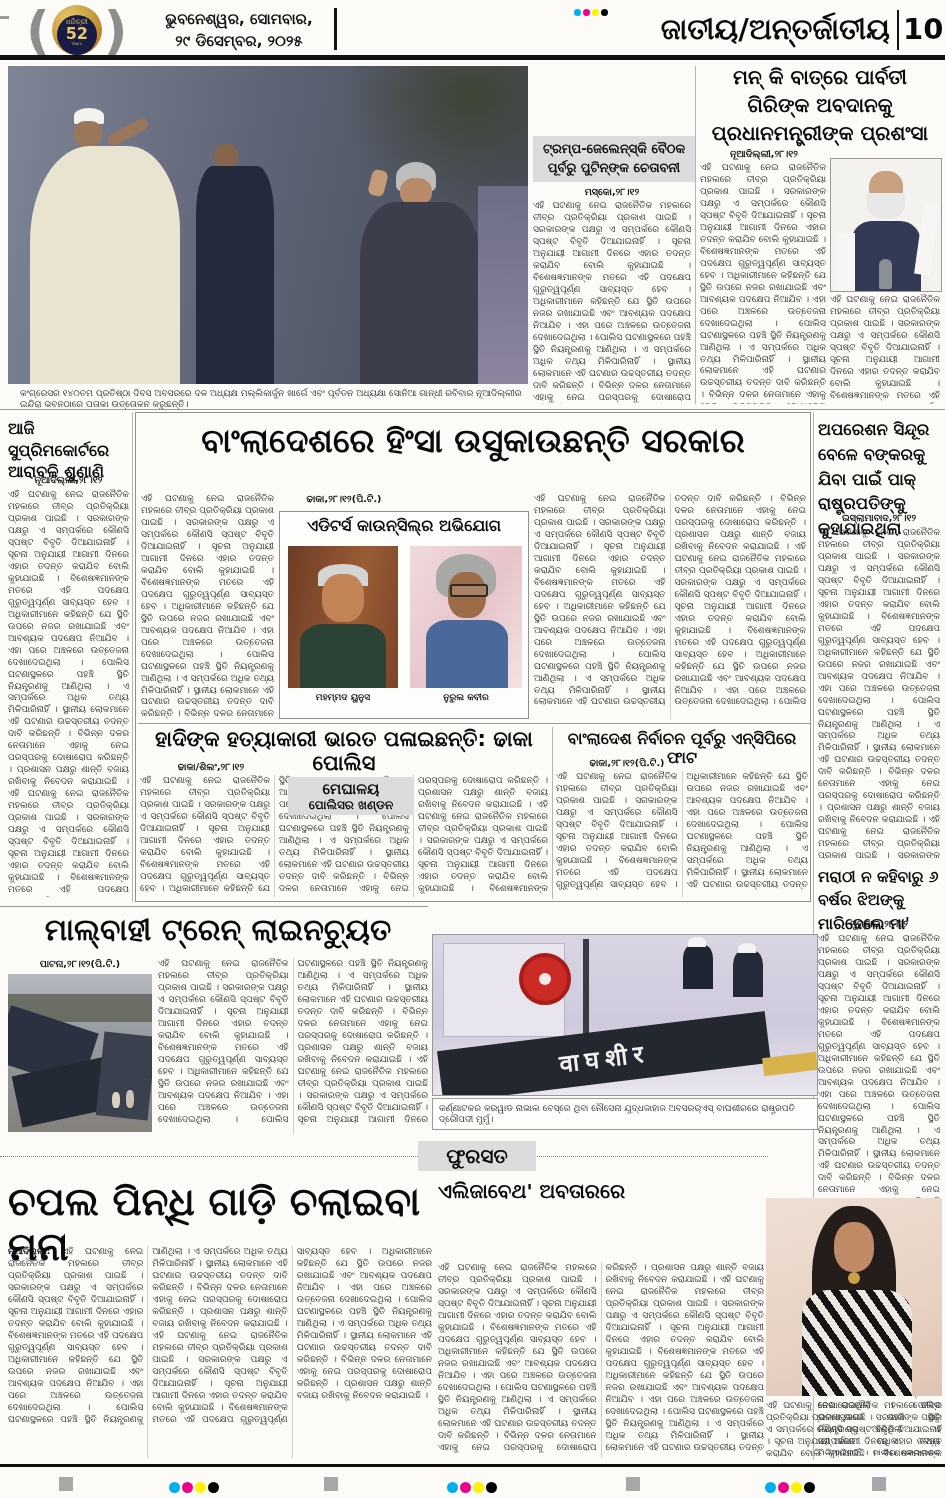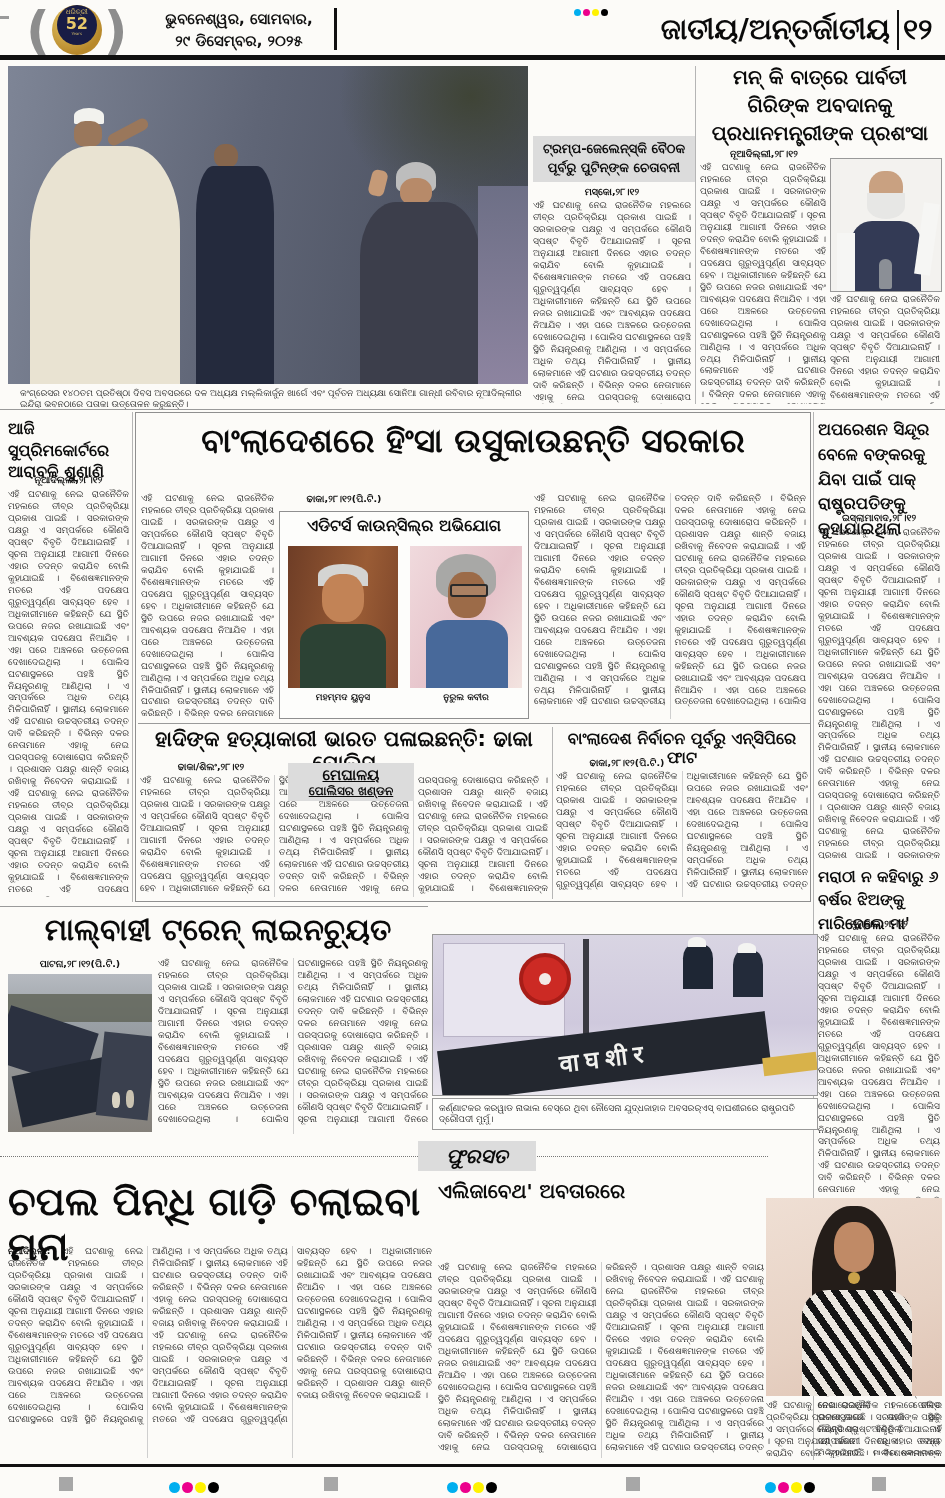--- a/index.html
+++ b/index.html
@@ -26,37 +26,37 @@
 
 <div id="page">
 
   <div class="abs" style="left:573px;top:1px;">
     <span class="smdot" style="background:#00aeef"></span><span class="smdot" style="background:#ec008c"></span><span class="smdot" style="background:#fff200"></span><span class="smdot" style="background:#000"></span>
   </div>
   <div class="abs" style="left:0;top:16px;width:9px;height:3px;background:#9a9a9a"></div>
 
   <div class="abs" style="left:26px;top:4px;width:122px;height:52px;display:flex;align-items:center;">
     <span style="font-size:52px;color:#8d8d8d;line-height:50px;font-weight:bold;">(</span>
-    <div style="width:50px;height:50px;border-radius:50%;background:radial-gradient(circle at 35% 30%,#e8c96a,#b8892b 70%);display:flex;align-items:flex-start;justify-content:center;margin:0 2px;">
+    <div style="width:50px;height:50px;border-radius:50%;background:radial-gradient(circle at 35% 30%,#e8c96a,#b8892b 70%);display:flex;align-items:flex-end;justify-content:center;margin:0 2px;">
       <div style="width:40px;height:40px;border-radius:50%;background:#181c45;color:#e8c96a;text-align:center;line-height:1;padding-top:4px;box-sizing:border-box;">
         <div style="font-size:7px;">ଧରିତ୍ରୀ</div>
         <div style="font-size:16px;font-weight:bold;">52</div>
         <div style="font-size:4px;color:#c8b269;">Years</div>
       </div>
     </div>
     <span style="font-size:52px;color:#8d8d8d;line-height:50px;font-weight:bold;">)</span>
   </div>
   <div class="abs" style="left:148px;top:9px;width:182px;text-align:center;font-weight:bold;font-size:15px;line-height:1.45;">
     <div>ଭୁବନେଶ୍ୱର, ସୋମବାର,</div>
     <div>୨୯ ଡିସେମ୍ବର, ୨୦୨୫</div>
   </div>
   <div class="abs rule" style="left:334px;top:8px;width:3px;height:42px;"></div>
   <div class="abs hl" style="left:560px;top:12px;width:330px;font-size:29px;text-align:right;">ଜାତୀୟ/ଅନ୍ତର୍ଜାତୀୟ</div>
   <div class="abs rule" style="left:897px;top:10px;width:2px;height:40px;"></div>
-  <div class="abs hl" style="left:903px;top:12px;font-size:29px;">୧୨</div>
+  <div class="abs hl" style="left:903px;top:12px;font-size:29px;">10</div>
   <div class="abs rule" style="left:0;top:55px;width:945px;height:5px;"></div>
 
   <div class="abs photo" style="left:8px;top:66px;width:520px;height:318px;background:linear-gradient(100deg,#7e8596 0%,#5f6576 45%,#454a59 100%);">
     <div class="abs" style="left:330px;top:0;width:190px;height:150px;background:radial-gradient(ellipse at 70% 20%,#3f4436 0%,rgba(63,68,54,0) 70%);"></div>
     <div class="abs" style="left:66px;top:42px;width:30px;height:16px;background:#f2f2ee;border-radius:50% 50% 10% 10%;"></div>
     <div class="abs" style="left:66px;top:55px;width:28px;height:26px;background:#9a775b;border-radius:40%;"></div>
     <div class="abs" style="left:22px;top:80px;width:150px;height:238px;background:#e9e3d2;border-radius:40% 35% 0 0;"></div>
     <div class="abs" style="left:98px;top:60px;width:44px;height:12px;background:#9a775b;border-radius:6px;transform:rotate(-28deg);"></div>
     <div class="abs" style="left:206px;top:78px;width:24px;height:24px;background:#86664d;border-radius:45%;"></div>
     <div class="abs" style="left:188px;top:100px;width:78px;height:218px;background:#242a3d;border-radius:22% 22% 0 0;"></div>
@@ -115,21 +115,21 @@
         <div class="abs" style="left:16px;top:74px;width:82px;height:68px;background:#48699a;border-radius:26% 26% 0 0;"></div>
       </div>
       <div class="cap abs" style="left:130px;top:180px;width:112px;text-align:center;font-weight:bold;">ନୁରୁଲ କବୀର</div>
     </div>
     <div class="abs bodytxt cols2" style="left:398px;top:80px;width:272px;height:226px;">ଏହି ଘଟଣାକୁ ନେଇ ରାଜନୈତିକ ମହଲରେ ତୀବ୍ର ପ୍ରତିକ୍ରିୟା ପ୍ରକାଶ ପାଇଛି । ସରକାରଙ୍କ ପକ୍ଷରୁ ଏ ସମ୍ପର୍କରେ କୌଣସି ସ୍ପଷ୍ଟ ବିବୃତି ଦିଆଯାଇନାହିଁ । ସୂଚନା ଅନୁଯାୟୀ ଆଗାମୀ ଦିନରେ ଏହାର ତଦନ୍ତ କରାଯିବ ବୋଲି କୁହାଯାଇଛି । ବିଶେଷଜ୍ଞମାନଙ୍କ ମତରେ ଏହି ପଦକ୍ଷେପ ଗୁରୁତ୍ୱପୂର୍ଣ୍ଣ ସାବ୍ୟସ୍ତ ହେବ । ଅଧିକାରୀମାନେ କହିଛନ୍ତି ଯେ ସ୍ଥିତି ଉପରେ ନଜର ରଖାଯାଇଛି ଏବଂ ଆବଶ୍ୟକ ପଦକ୍ଷେପ ନିଆଯିବ । ଏହା ପରେ ଅଞ୍ଚଳରେ ଉତ୍ତେଜନା ଦେଖାଦେଇଥିଲା । ପୋଲିସ ଘଟଣାସ୍ଥଳରେ ପହଞ୍ଚି ସ୍ଥିତି ନିୟନ୍ତ୍ରଣକୁ ଆଣିଥିଲା । ଏ ସମ୍ପର୍କରେ ଅଧିକ ତଥ୍ୟ ମିଳିପାରିନାହିଁ । ସ୍ଥାନୀୟ ଲୋକମାନେ ଏହି ଘଟଣାର ଉଚ୍ଚସ୍ତରୀୟ ତଦନ୍ତ ଦାବି କରିଛନ୍ତି । ବିଭିନ୍ନ ଦଳର ନେତାମାନେ ଏହାକୁ ନେଇ ପରସ୍ପରକୁ ଦୋଷାରୋପ କରିଛନ୍ତି । ପ୍ରଶାସନ ପକ୍ଷରୁ ଶାନ୍ତି ବଜାୟ ରଖିବାକୁ ନିବେଦନ କରାଯାଇଛି । ଏହି ଘଟଣାକୁ ନେଇ ରାଜନୈତିକ ମହଲରେ ତୀବ୍ର ପ୍ରତିକ୍ରିୟା ପ୍ରକାଶ ପାଇଛି । ସରକାରଙ୍କ ପକ୍ଷରୁ ଏ ସମ୍ପର୍କରେ କୌଣସି ସ୍ପଷ୍ଟ ବିବୃତି ଦିଆଯାଇନାହିଁ । ସୂଚନା ଅନୁଯାୟୀ ଆଗାମୀ ଦିନରେ ଏହାର ତଦନ୍ତ କରାଯିବ ବୋଲି କୁହାଯାଇଛି । ବିଶେଷଜ୍ଞମାନଙ୍କ ମତରେ ଏହି ପଦକ୍ଷେପ ଗୁରୁତ୍ୱପୂର୍ଣ୍ଣ ସାବ୍ୟସ୍ତ ହେବ । ଅଧିକାରୀମାନେ କହିଛନ୍ତି ଯେ ସ୍ଥିତି ଉପରେ ନଜର ରଖାଯାଇଛି ଏବଂ ଆବଶ୍ୟକ ପଦକ୍ଷେପ ନିଆଯିବ । ଏହା ପରେ ଅଞ୍ଚଳରେ ଉତ୍ତେଜନା ଦେଖାଦେଇଥିଲା । ପୋଲିସ ଘଟଣାସ୍ଥଳରେ ପହଞ୍ଚି ସ୍ଥିତି ନିୟନ୍ତ୍ରଣକୁ ଆଣିଥିଲା । ଏ ସମ୍ପର୍କରେ ଅଧିକ ତଥ୍ୟ ମିଳିପାରିନାହିଁ । ସ୍ଥାନୀୟ ଲୋକମାନେ ଏହି ଘଟଣାର ଉଚ୍ଚସ୍ତରୀୟ ତଦନ୍ତ ଦାବି କରିଛନ୍ତି । ବିଭିନ୍ନ ଦଳର ନେତାମାନେ ଏହାକୁ ନେଇ ପରସ୍ପରକୁ ଦୋଷାରୋପ କରିଛନ୍ତି । ପ୍ରଶାସନ ପକ୍ଷରୁ ଶାନ୍ତି ବଜାୟ ରଖିବାକୁ ନିବେଦନ କରାଯାଇଛି ।</div>
     <div class="abs thinrule" style="left:2px;top:310px;width:672px;height:1px;"></div>
 
     <div class="abs hl" style="left:4px;top:314px;width:408px;font-size:21px;text-align:center;">ହାଦିଙ୍କ ହତ୍ୟାକାରୀ ଭାରତ ପଳାଇଛନ୍ତି: ଢାକା ପୋଲିସ</div>
     <div class="abs dl" style="left:10px;top:348px;width:130px;">ଢାକା/ଶିଲଂ,୨୮।୧୨</div>
     <div class="abs bodytxt cols3" style="left:4px;top:362px;width:408px;height:122px;">ଏହି ଘଟଣାକୁ ନେଇ ରାଜନୈତିକ ମହଲରେ ତୀବ୍ର ପ୍ରତିକ୍ରିୟା ପ୍ରକାଶ ପାଇଛି । ସରକାରଙ୍କ ପକ୍ଷରୁ ଏ ସମ୍ପର୍କରେ କୌଣସି ସ୍ପଷ୍ଟ ବିବୃତି ଦିଆଯାଇନାହିଁ । ସୂଚନା ଅନୁଯାୟୀ ଆଗାମୀ ଦିନରେ ଏହାର ତଦନ୍ତ କରାଯିବ ବୋଲି କୁହାଯାଇଛି । ବିଶେଷଜ୍ଞମାନଙ୍କ ମତରେ ଏହି ପଦକ୍ଷେପ ଗୁରୁତ୍ୱପୂର୍ଣ୍ଣ ସାବ୍ୟସ୍ତ ହେବ । ଅଧିକାରୀମାନେ କହିଛନ୍ତି ଯେ ସ୍ଥିତି ଉପରେ ନଜର ରଖାଯାଇଛି ଏବଂ ଆବଶ୍ୟକ ପଦକ୍ଷେପ ନିଆଯିବ । ଏହା ପରେ ଅଞ୍ଚଳରେ ଉତ୍ତେଜନା ଦେଖାଦେଇଥିଲା । ପୋଲିସ ଘଟଣାସ୍ଥଳରେ ପହଞ୍ଚି ସ୍ଥିତି ନିୟନ୍ତ୍ରଣକୁ ଆଣିଥିଲା । ଏ ସମ୍ପର୍କରେ ଅଧିକ ତଥ୍ୟ ମିଳିପାରିନାହିଁ । ସ୍ଥାନୀୟ ଲୋକମାନେ ଏହି ଘଟଣାର ଉଚ୍ଚସ୍ତରୀୟ ତଦନ୍ତ ଦାବି କରିଛନ୍ତି । ବିଭିନ୍ନ ଦଳର ନେତାମାନେ ଏହାକୁ ନେଇ ପରସ୍ପରକୁ ଦୋଷାରୋପ କରିଛନ୍ତି । ପ୍ରଶାସନ ପକ୍ଷରୁ ଶାନ୍ତି ବଜାୟ ରଖିବାକୁ ନିବେଦନ କରାଯାଇଛି । ଏହି ଘଟଣାକୁ ନେଇ ରାଜନୈତିକ ମହଲରେ ତୀବ୍ର ପ୍ରତିକ୍ରିୟା ପ୍ରକାଶ ପାଇଛି । ସରକାରଙ୍କ ପକ୍ଷରୁ ଏ ସମ୍ପର୍କରେ କୌଣସି ସ୍ପଷ୍ଟ ବିବୃତି ଦିଆଯାଇନାହିଁ । ସୂଚନା ଅନୁଯାୟୀ ଆଗାମୀ ଦିନରେ ଏହାର ତଦନ୍ତ କରାଯିବ ବୋଲି କୁହାଯାଇଛି । ବିଶେଷଜ୍ଞମାନଙ୍କ ମତରେ ଏହି ପଦକ୍ଷେପ ଗୁରୁତ୍ୱପୂର୍ଣ୍ଣ ସାବ୍ୟସ୍ତ ହେବ । ଅଧିକାରୀମାନେ କହିଛନ୍ତି ଯେ ସ୍ଥିତି ଉପରେ ନଜର ରଖାଯାଇଛି ଏବଂ ଆବଶ୍ୟକ ପଦକ୍ଷେପ ନିଆଯିବ । ଏହା ପରେ ଅଞ୍ଚଳରେ ଉତ୍ତେଜନା ଦେଖାଦେଇଥିଲା । ପୋଲିସ ଘଟଣାସ୍ଥଳରେ ପହଞ୍ଚି ସ୍ଥିତି ନିୟନ୍ତ୍ରଣକୁ ଆଣିଥିଲା । ଏ ସମ୍ପର୍କରେ ଅଧିକ ତଥ୍ୟ ମିଳିପାରିନାହିଁ । ସ୍ଥାନୀୟ ଲୋକମାନେ ଏହି ଘଟଣାର ଉଚ୍ଚସ୍ତରୀୟ ତଦନ୍ତ ଦାବି କରିଛନ୍ତି । ବିଭିନ୍ନ ଦଳର ନେତାମାନେ ଏହାକୁ ନେଇ ପରସ୍ପରକୁ ଦୋଷାରୋପ କରିଛନ୍ତି । ପ୍ରଶାସନ ପକ୍ଷରୁ ଶାନ୍ତି ବଜାୟ ରଖିବାକୁ ନିବେଦନ କରାଯାଇଛି ।</div>
-    <div class="abs kbox" style="left:152px;top:350px;width:122px;padding:3px 2px;text-decoration:underline;">
+    <div class="abs kbox" style="left:152px;top:364px;width:122px;padding:3px 2px;">
       <div style="font-size:15px;">ମେଘାଳୟ</div>
       <div style="font-size:12px;">ପୋଲିସର ଖଣ୍ଡନ</div>
     </div>
     <div class="abs vline" style="left:416px;top:314px;width:1px;height:172px;"></div>
 
     <div class="abs hl" style="left:420px;top:316px;width:252px;font-size:16px;text-align:center;">ବାଂଲାଦେଶ ନିର୍ବାଚନ ପୂର୍ବରୁ ଏନ୍‌ସିପିରେ ଫାଟ</div>
     <div class="abs dl" style="left:436px;top:344px;width:110px;">ଢାକା,୨୮।୧୨(ପି.ଟି.)</div>
     <div class="abs bodytxt cols2" style="left:420px;top:358px;width:252px;height:126px;">ଏହି ଘଟଣାକୁ ନେଇ ରାଜନୈତିକ ମହଲରେ ତୀବ୍ର ପ୍ରତିକ୍ରିୟା ପ୍ରକାଶ ପାଇଛି । ସରକାରଙ୍କ ପକ୍ଷରୁ ଏ ସମ୍ପର୍କରେ କୌଣସି ସ୍ପଷ୍ଟ ବିବୃତି ଦିଆଯାଇନାହିଁ । ସୂଚନା ଅନୁଯାୟୀ ଆଗାମୀ ଦିନରେ ଏହାର ତଦନ୍ତ କରାଯିବ ବୋଲି କୁହାଯାଇଛି । ବିଶେଷଜ୍ଞମାନଙ୍କ ମତରେ ଏହି ପଦକ୍ଷେପ ଗୁରୁତ୍ୱପୂର୍ଣ୍ଣ ସାବ୍ୟସ୍ତ ହେବ । ଅଧିକାରୀମାନେ କହିଛନ୍ତି ଯେ ସ୍ଥିତି ଉପରେ ନଜର ରଖାଯାଇଛି ଏବଂ ଆବଶ୍ୟକ ପଦକ୍ଷେପ ନିଆଯିବ । ଏହା ପରେ ଅଞ୍ଚଳରେ ଉତ୍ତେଜନା ଦେଖାଦେଇଥିଲା । ପୋଲିସ ଘଟଣାସ୍ଥଳରେ ପହଞ୍ଚି ସ୍ଥିତି ନିୟନ୍ତ୍ରଣକୁ ଆଣିଥିଲା । ଏ ସମ୍ପର୍କରେ ଅଧିକ ତଥ୍ୟ ମିଳିପାରିନାହିଁ । ସ୍ଥାନୀୟ ଲୋକମାନେ ଏହି ଘଟଣାର ଉଚ୍ଚସ୍ତରୀୟ ତଦନ୍ତ ଦାବି କରିଛନ୍ତି । ବିଭିନ୍ନ ଦଳର ନେତାମାନେ ଏହାକୁ ନେଇ ପରସ୍ପରକୁ ଦୋଷାରୋପ କରିଛନ୍ତି । ପ୍ରଶାସନ ପକ୍ଷରୁ ଶାନ୍ତି ବଜାୟ ରଖିବାକୁ ନିବେଦନ କରାଯାଇଛି । ଏହି ଘଟଣାକୁ ନେଇ ରାଜନୈତିକ ମହଲରେ ତୀବ୍ର ପ୍ରତିକ୍ରିୟା ପ୍ରକାଶ ପାଇଛି । ସରକାରଙ୍କ ପକ୍ଷରୁ ଏ ସମ୍ପର୍କରେ କୌଣସି ସ୍ପଷ୍ଟ ବିବୃତି ଦିଆଯାଇନାହିଁ । ସୂଚନା ଅନୁଯାୟୀ ଆଗାମୀ ଦିନରେ ଏହାର ତଦନ୍ତ କରାଯିବ ବୋଲି କୁହାଯାଇଛି । ବିଶେଷଜ୍ଞମାନଙ୍କ ମତରେ ଏହି ପଦକ୍ଷେପ ଗୁରୁତ୍ୱପୂର୍ଣ୍ଣ ସାବ୍ୟସ୍ତ ହେବ । ଅଧିକାରୀମାନେ କହିଛନ୍ତି ଯେ ସ୍ଥିତି ଉପରେ ନଜର ରଖାଯାଇଛି ଏବଂ ଆବଶ୍ୟକ ପଦକ୍ଷେପ ନିଆଯିବ । ଏହା ପରେ ଅଞ୍ଚଳରେ ଉତ୍ତେଜନା ଦେଖାଦେଇଥିଲା । ପୋଲିସ ଘଟଣାସ୍ଥଳରେ ପହଞ୍ଚି ସ୍ଥିତି ନିୟନ୍ତ୍ରଣକୁ ଆଣିଥିଲା । ଏ ସମ୍ପର୍କରେ ଅଧିକ ତଥ୍ୟ ମିଳିପାରିନାହିଁ । ସ୍ଥାନୀୟ ଲୋକମାନେ ଏହି ଘଟଣାର ଉଚ୍ଚସ୍ତରୀୟ ତଦନ୍ତ ଦାବି କରିଛନ୍ତି । ବିଭିନ୍ନ ଦଳର ନେତାମାନେ ଏହାକୁ ନେଇ ପରସ୍ପରକୁ ଦୋଷାରୋପ କରିଛନ୍ତି । ପ୍ରଶାସନ ପକ୍ଷରୁ ଶାନ୍ତି ବଜାୟ ରଖିବାକୁ ନିବେଦନ କରାଯାଇଛି ।</div>
   </div>
 
@@ -163,21 +163,21 @@
     <div class="abs" style="left:250px;top:10px;width:30px;height:44px;background:#1e2634;border-radius:30% 30% 0 0;"></div>
     <div class="abs" style="left:255px;top:2px;width:18px;height:10px;background:#f4f4f2;border-radius:50% 50% 0 0;"></div>
     <div class="abs" style="left:300px;top:16px;width:30px;height:46px;background:#232b3a;border-radius:30% 30% 0 0;"></div>
     <div class="abs" style="left:305px;top:8px;width:18px;height:10px;background:#f4f4f2;border-radius:50% 50% 0 0;"></div>
     <div class="abs" style="left:6px;top:96px;width:330px;height:52px;background:#23272f;transform:rotate(-7deg);display:flex;align-items:center;justify-content:center;color:#f2f2ef;font-weight:bold;font-size:24px;letter-spacing:6px;">वाघशीर</div>
     <div class="abs" style="left:330px;top:120px;width:54px;height:18px;background:#d8b24a;transform:rotate(-7deg);"></div>
   </div>
   <div class="abs cap" style="left:432px;top:1098px;width:386px;height:32px;border:1px solid #999;box-sizing:border-box;padding:4px 6px;background:#fdfdfb;">କର୍ଣ୍ଣାଟକର କରୱାଡ ନାଭାଲ ବେସ୍‌ରେ ଥିବା ନୌସେନା ଯୁଦ୍ଧଜାହାଜ ଅବସରର୍‌ଏସ୍ ବାଘଶୀରରେ ରାଷ୍ଟ୍ରପତି ଦ୍ରୌପଦୀ ମୁର୍ମୁ।</div>
 
   <div class="abs" style="left:0;top:1156px;width:768px;height:0;border-top:1px dotted #777;"></div>
-  <div class="abs kbox" style="left:418px;top:1141px;width:118px;font-size:20px;padding:3px 0;font-style:italic;">ଫୁରସତ</div>
+  <div class="abs kbox" style="left:418px;top:1141px;width:118px;font-size:20px;padding:3px 0;">ଫୁରସତ</div>
 
   <div class="abs hl" style="left:8px;top:1180px;width:424px;font-size:39px;line-height:1.15;">ଚପଲ ପିନ୍ଧି ଗାଡ଼ି ଚଲାଇବା ମନା</div>
   <div class="abs bodytxt cols3" style="left:8px;top:1246px;width:424px;height:212px;">
     <span class="hl">ନୂଆଦିଲ୍ଲୀ: </span><span>ଏହି ଘଟଣାକୁ ନେଇ ରାଜନୈତିକ ମହଲରେ ତୀବ୍ର ପ୍ରତିକ୍ରିୟା ପ୍ରକାଶ ପାଇଛି । ସରକାରଙ୍କ ପକ୍ଷରୁ ଏ ସମ୍ପର୍କରେ କୌଣସି ସ୍ପଷ୍ଟ ବିବୃତି ଦିଆଯାଇନାହିଁ । ସୂଚନା ଅନୁଯାୟୀ ଆଗାମୀ ଦିନରେ ଏହାର ତଦନ୍ତ କରାଯିବ ବୋଲି କୁହାଯାଇଛି । ବିଶେଷଜ୍ଞମାନଙ୍କ ମତରେ ଏହି ପଦକ୍ଷେପ ଗୁରୁତ୍ୱପୂର୍ଣ୍ଣ ସାବ୍ୟସ୍ତ ହେବ । ଅଧିକାରୀମାନେ କହିଛନ୍ତି ଯେ ସ୍ଥିତି ଉପରେ ନଜର ରଖାଯାଇଛି ଏବଂ ଆବଶ୍ୟକ ପଦକ୍ଷେପ ନିଆଯିବ । ଏହା ପରେ ଅଞ୍ଚଳରେ ଉତ୍ତେଜନା ଦେଖାଦେଇଥିଲା । ପୋଲିସ ଘଟଣାସ୍ଥଳରେ ପହଞ୍ଚି ସ୍ଥିତି ନିୟନ୍ତ୍ରଣକୁ ଆଣିଥିଲା । ଏ ସମ୍ପର୍କରେ ଅଧିକ ତଥ୍ୟ ମିଳିପାରିନାହିଁ । ସ୍ଥାନୀୟ ଲୋକମାନେ ଏହି ଘଟଣାର ଉଚ୍ଚସ୍ତରୀୟ ତଦନ୍ତ ଦାବି କରିଛନ୍ତି । ବିଭିନ୍ନ ଦଳର ନେତାମାନେ ଏହାକୁ ନେଇ ପରସ୍ପରକୁ ଦୋଷାରୋପ କରିଛନ୍ତି । ପ୍ରଶାସନ ପକ୍ଷରୁ ଶାନ୍ତି ବଜାୟ ରଖିବାକୁ ନିବେଦନ କରାଯାଇଛି । ଏହି ଘଟଣାକୁ ନେଇ ରାଜନୈତିକ ମହଲରେ ତୀବ୍ର ପ୍ରତିକ୍ରିୟା ପ୍ରକାଶ ପାଇଛି । ସରକାରଙ୍କ ପକ୍ଷରୁ ଏ ସମ୍ପର୍କରେ କୌଣସି ସ୍ପଷ୍ଟ ବିବୃତି ଦିଆଯାଇନାହିଁ । ସୂଚନା ଅନୁଯାୟୀ ଆଗାମୀ ଦିନରେ ଏହାର ତଦନ୍ତ କରାଯିବ ବୋଲି କୁହାଯାଇଛି । ବିଶେଷଜ୍ଞମାନଙ୍କ ମତରେ ଏହି ପଦକ୍ଷେପ ଗୁରୁତ୍ୱପୂର୍ଣ୍ଣ ସାବ୍ୟସ୍ତ ହେବ । ଅଧିକାରୀମାନେ କହିଛନ୍ତି ଯେ ସ୍ଥିତି ଉପରେ ନଜର ରଖାଯାଇଛି ଏବଂ ଆବଶ୍ୟକ ପଦକ୍ଷେପ ନିଆଯିବ । ଏହା ପରେ ଅଞ୍ଚଳରେ ଉତ୍ତେଜନା ଦେଖାଦେଇଥିଲା । ପୋଲିସ ଘଟଣାସ୍ଥଳରେ ପହଞ୍ଚି ସ୍ଥିତି ନିୟନ୍ତ୍ରଣକୁ ଆଣିଥିଲା । ଏ ସମ୍ପର୍କରେ ଅଧିକ ତଥ୍ୟ ମିଳିପାରିନାହିଁ । ସ୍ଥାନୀୟ ଲୋକମାନେ ଏହି ଘଟଣାର ଉଚ୍ଚସ୍ତରୀୟ ତଦନ୍ତ ଦାବି କରିଛନ୍ତି । ବିଭିନ୍ନ ଦଳର ନେତାମାନେ ଏହାକୁ ନେଇ ପରସ୍ପରକୁ ଦୋଷାରୋପ କରିଛନ୍ତି । ପ୍ରଶାସନ ପକ୍ଷରୁ ଶାନ୍ତି ବଜାୟ ରଖିବାକୁ ନିବେଦନ କରାଯାଇଛି ।</span>
   </div>
 
   <div class="abs hl" style="left:438px;top:1178px;width:330px;font-size:20px;line-height:1.3;">
     <div>ଏଲିଜାବେଥ' ଅବତାରରେ</div>
   </div>
   <div class="abs bodytxt cols2" style="left:438px;top:1262px;width:326px;height:196px;">ଏହି ଘଟଣାକୁ ନେଇ ରାଜନୈତିକ ମହଲରେ ତୀବ୍ର ପ୍ରତିକ୍ରିୟା ପ୍ରକାଶ ପାଇଛି । ସରକାରଙ୍କ ପକ୍ଷରୁ ଏ ସମ୍ପର୍କରେ କୌଣସି ସ୍ପଷ୍ଟ ବିବୃତି ଦିଆଯାଇନାହିଁ । ସୂଚନା ଅନୁଯାୟୀ ଆଗାମୀ ଦିନରେ ଏହାର ତଦନ୍ତ କରାଯିବ ବୋଲି କୁହାଯାଇଛି । ବିଶେଷଜ୍ଞମାନଙ୍କ ମତରେ ଏହି ପଦକ୍ଷେପ ଗୁରୁତ୍ୱପୂର୍ଣ୍ଣ ସାବ୍ୟସ୍ତ ହେବ । ଅଧିକାରୀମାନେ କହିଛନ୍ତି ଯେ ସ୍ଥିତି ଉପରେ ନଜର ରଖାଯାଇଛି ଏବଂ ଆବଶ୍ୟକ ପଦକ୍ଷେପ ନିଆଯିବ । ଏହା ପରେ ଅଞ୍ଚଳରେ ଉତ୍ତେଜନା ଦେଖାଦେଇଥିଲା । ପୋଲିସ ଘଟଣାସ୍ଥଳରେ ପହଞ୍ଚି ସ୍ଥିତି ନିୟନ୍ତ୍ରଣକୁ ଆଣିଥିଲା । ଏ ସମ୍ପର୍କରେ ଅଧିକ ତଥ୍ୟ ମିଳିପାରିନାହିଁ । ସ୍ଥାନୀୟ ଲୋକମାନେ ଏହି ଘଟଣାର ଉଚ୍ଚସ୍ତରୀୟ ତଦନ୍ତ ଦାବି କରିଛନ୍ତି । ବିଭିନ୍ନ ଦଳର ନେତାମାନେ ଏହାକୁ ନେଇ ପରସ୍ପରକୁ ଦୋଷାରୋପ କରିଛନ୍ତି । ପ୍ରଶାସନ ପକ୍ଷରୁ ଶାନ୍ତି ବଜାୟ ରଖିବାକୁ ନିବେଦନ କରାଯାଇଛି । ଏହି ଘଟଣାକୁ ନେଇ ରାଜନୈତିକ ମହଲରେ ତୀବ୍ର ପ୍ରତିକ୍ରିୟା ପ୍ରକାଶ ପାଇଛି । ସରକାରଙ୍କ ପକ୍ଷରୁ ଏ ସମ୍ପର୍କରେ କୌଣସି ସ୍ପଷ୍ଟ ବିବୃତି ଦିଆଯାଇନାହିଁ । ସୂଚନା ଅନୁଯାୟୀ ଆଗାମୀ ଦିନରେ ଏହାର ତଦନ୍ତ କରାଯିବ ବୋଲି କୁହାଯାଇଛି । ବିଶେଷଜ୍ଞମାନଙ୍କ ମତରେ ଏହି ପଦକ୍ଷେପ ଗୁରୁତ୍ୱପୂର୍ଣ୍ଣ ସାବ୍ୟସ୍ତ ହେବ । ଅଧିକାରୀମାନେ କହିଛନ୍ତି ଯେ ସ୍ଥିତି ଉପରେ ନଜର ରଖାଯାଇଛି ଏବଂ ଆବଶ୍ୟକ ପଦକ୍ଷେପ ନିଆଯିବ । ଏହା ପରେ ଅଞ୍ଚଳରେ ଉତ୍ତେଜନା ଦେଖାଦେଇଥିଲା । ପୋଲିସ ଘଟଣାସ୍ଥଳରେ ପହଞ୍ଚି ସ୍ଥିତି ନିୟନ୍ତ୍ରଣକୁ ଆଣିଥିଲା । ଏ ସମ୍ପର୍କରେ ଅଧିକ ତଥ୍ୟ ମିଳିପାରିନାହିଁ । ସ୍ଥାନୀୟ ଲୋକମାନେ ଏହି ଘଟଣାର ଉଚ୍ଚସ୍ତରୀୟ ତଦନ୍ତ ଦାବି କରିଛନ୍ତି । ବିଭିନ୍ନ ଦଳର ନେତାମାନେ ଏହାକୁ ନେଇ ପରସ୍ପରକୁ ଦୋଷାରୋପ କରିଛନ୍ତି । ପ୍ରଶାସନ ପକ୍ଷରୁ ଶାନ୍ତି ବଜାୟ ରଖିବାକୁ ନିବେଦନ କରାଯାଇଛି ।</div>

